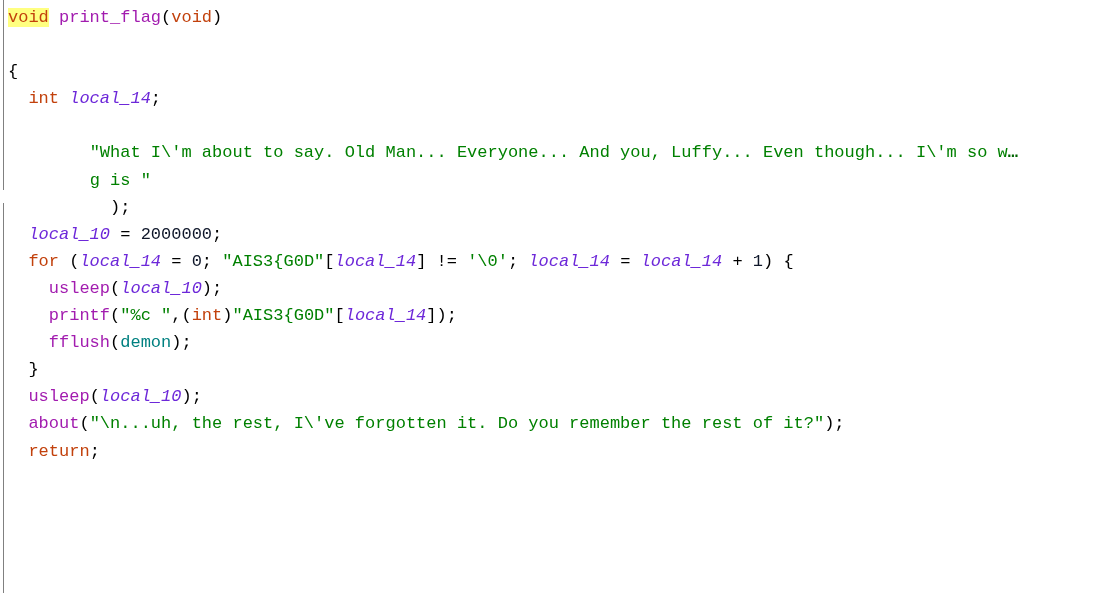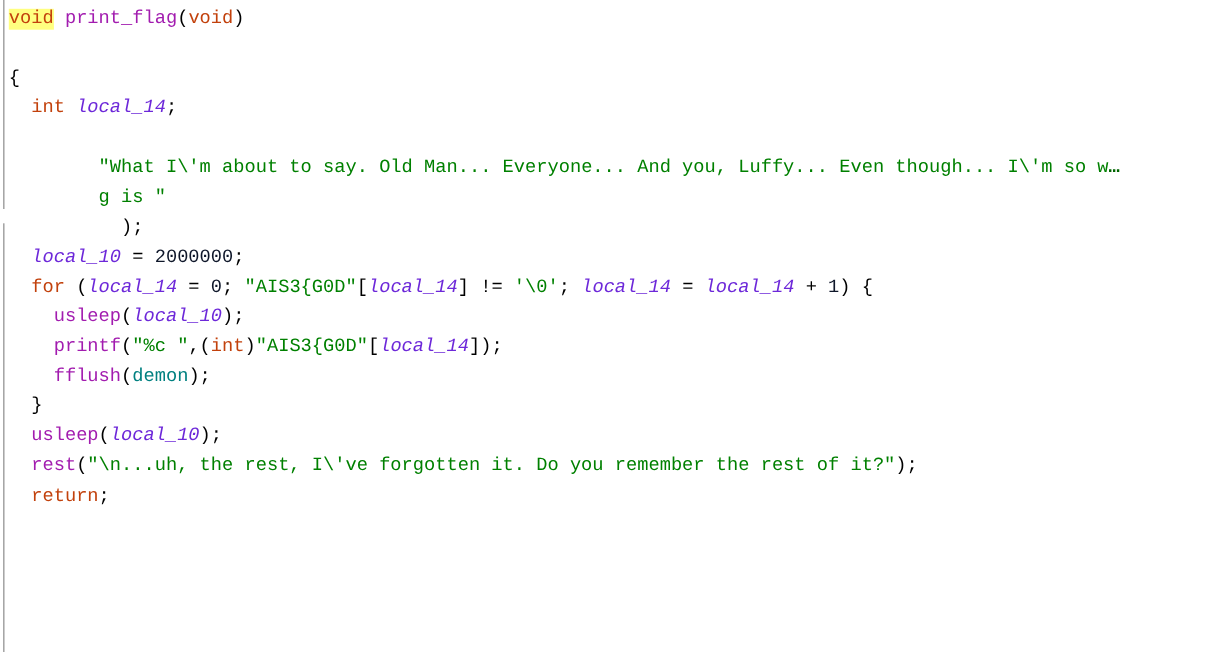--- a/index.html
+++ b/index.html
@@ -86,17 +86,17 @@
       <div class="code-line"><span>        </span><span class="tok-str">"What I\'m about to say. Old Man... Everyone... And you, Luffy... Even though... I\'m so w</span><span class="tok-ellipsis">…</span></div>
       <div class="code-line"><span>        </span><span class="tok-str">g is "</span></div>
       <div class="code-line"><span>          </span><span class="tok-punct">)</span><span class="tok-punct">;</span></div>
       <div class="code-line"><span>  </span><span class="tok-var">local_10</span><span class="tok-punct"> = </span><span class="tok-num">2000000</span><span class="tok-punct">;</span></div>
       <div class="code-line"><span>  </span><span class="tok-kw">for</span><span class="tok-punct"> (</span><span class="tok-var">local_14</span><span class="tok-punct"> = </span><span class="tok-num">0</span><span class="tok-punct">; </span><span class="tok-str">"AIS3{G0D"</span><span class="tok-punct">[</span><span class="tok-var">local_14</span><span class="tok-punct">] != </span><span class="tok-str">'\0'</span><span class="tok-punct">; </span><span class="tok-var">local_14</span><span class="tok-punct"> = </span><span class="tok-var">local_14</span><span class="tok-punct"> + </span><span class="tok-num">1</span><span class="tok-punct">) {</span></div>
       <div class="code-line"><span>    </span><span class="tok-fn">usleep</span><span class="tok-punct">(</span><span class="tok-var">local_10</span><span class="tok-punct">);</span></div>
       <div class="code-line"><span>    </span><span class="tok-fn">printf</span><span class="tok-punct">(</span><span class="tok-str">"%c "</span><span class="tok-punct">,(</span><span class="tok-kw">int</span><span class="tok-punct">)</span><span class="tok-str">"AIS3{G0D"</span><span class="tok-punct">[</span><span class="tok-var">local_14</span><span class="tok-punct">]);</span></div>
       <div class="code-line"><span>    </span><span class="tok-fn">fflush</span><span class="tok-punct">(</span><span class="tok-global">demon</span><span class="tok-punct">);</span></div>
       <div class="code-line"><span>  </span><span class="tok-punct">}</span></div>
       <div class="code-line"><span>  </span><span class="tok-fn">usleep</span><span class="tok-punct">(</span><span class="tok-var">local_10</span><span class="tok-punct">);</span></div>
-      <div class="code-line"><span>  </span><span class="tok-fn">rest</span><span class="tok-punct">(</span><span class="tok-str">"\n...uh, the rest, I\'ve forgotten it. Do you remember the rest of it?"</span><span class="tok-punct">);</span></div>
+      <div class="code-line"><span>  </span><span class="tok-fn">about</span><span class="tok-punct">(</span><span class="tok-str">"\n...uh, the rest, I\'ve forgotten it. Do you remember the rest of it?"</span><span class="tok-punct">);</span></div>
       <div class="code-line"><span>  </span><span class="tok-kw">return</span><span class="tok-punct">;</span></div>
     </div>
 
 </div>
 
 </body></html>

